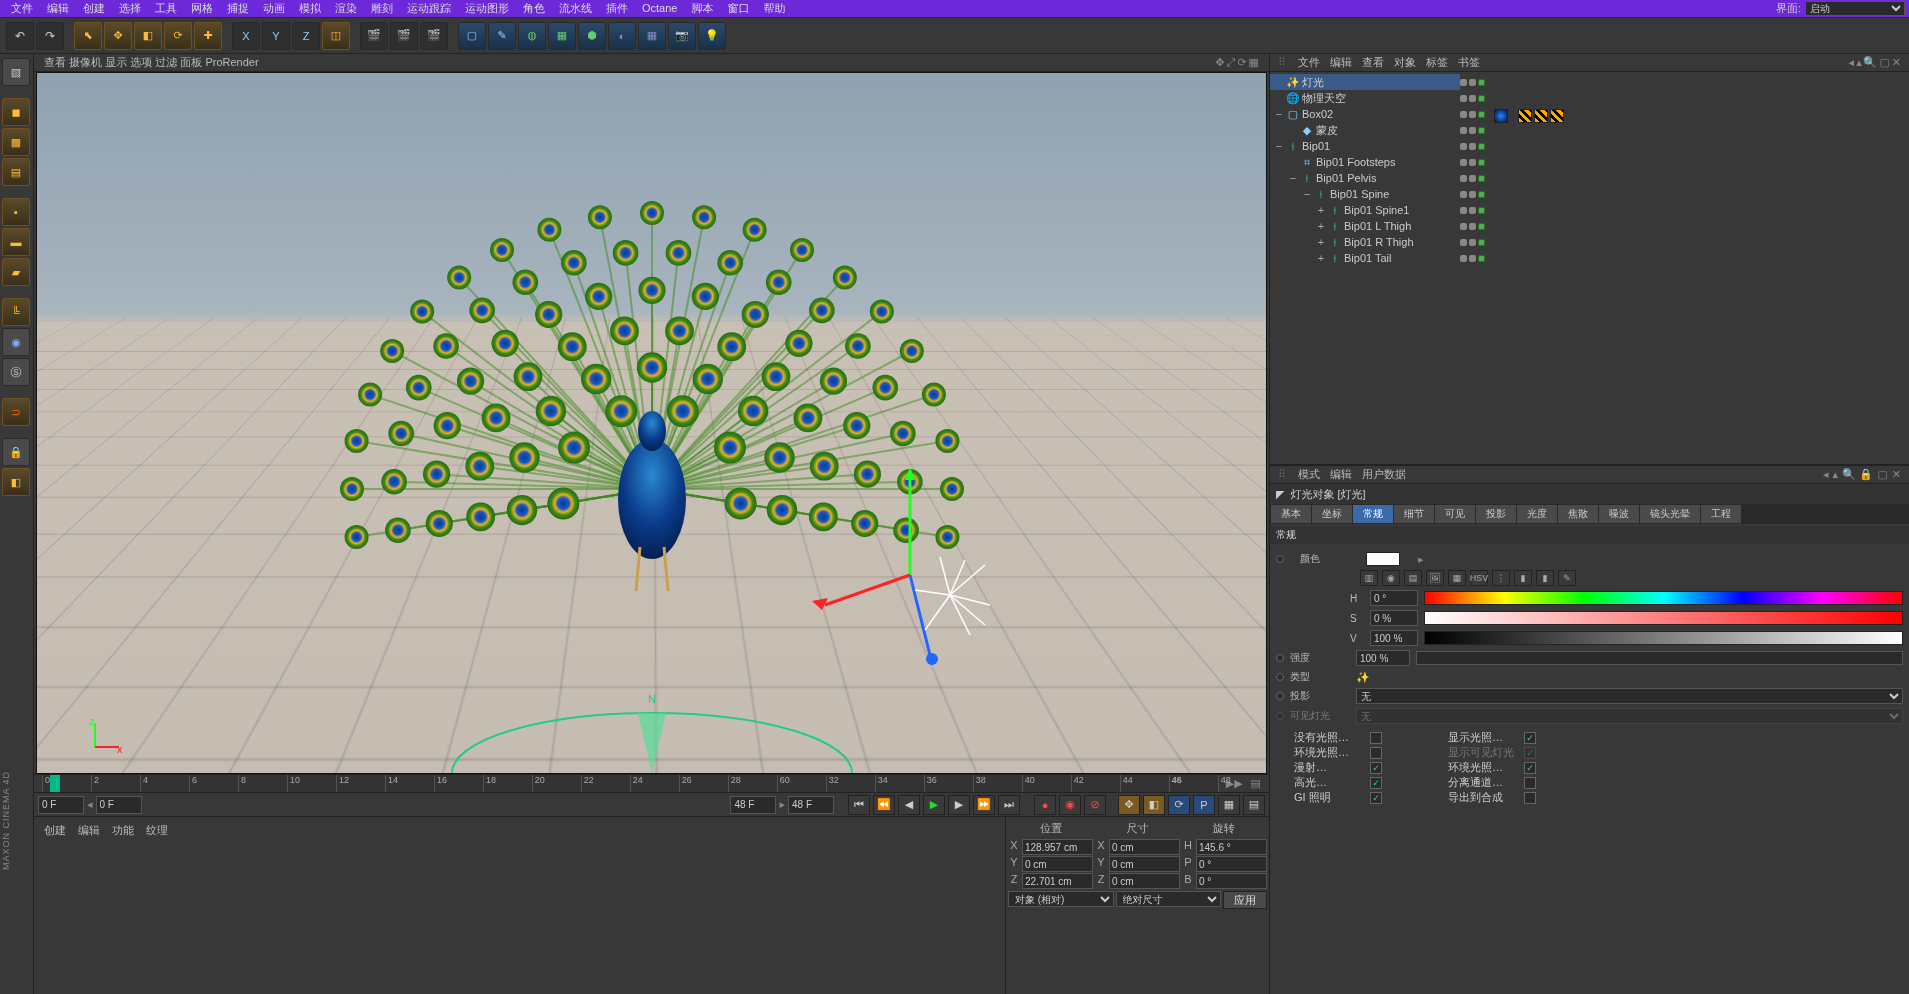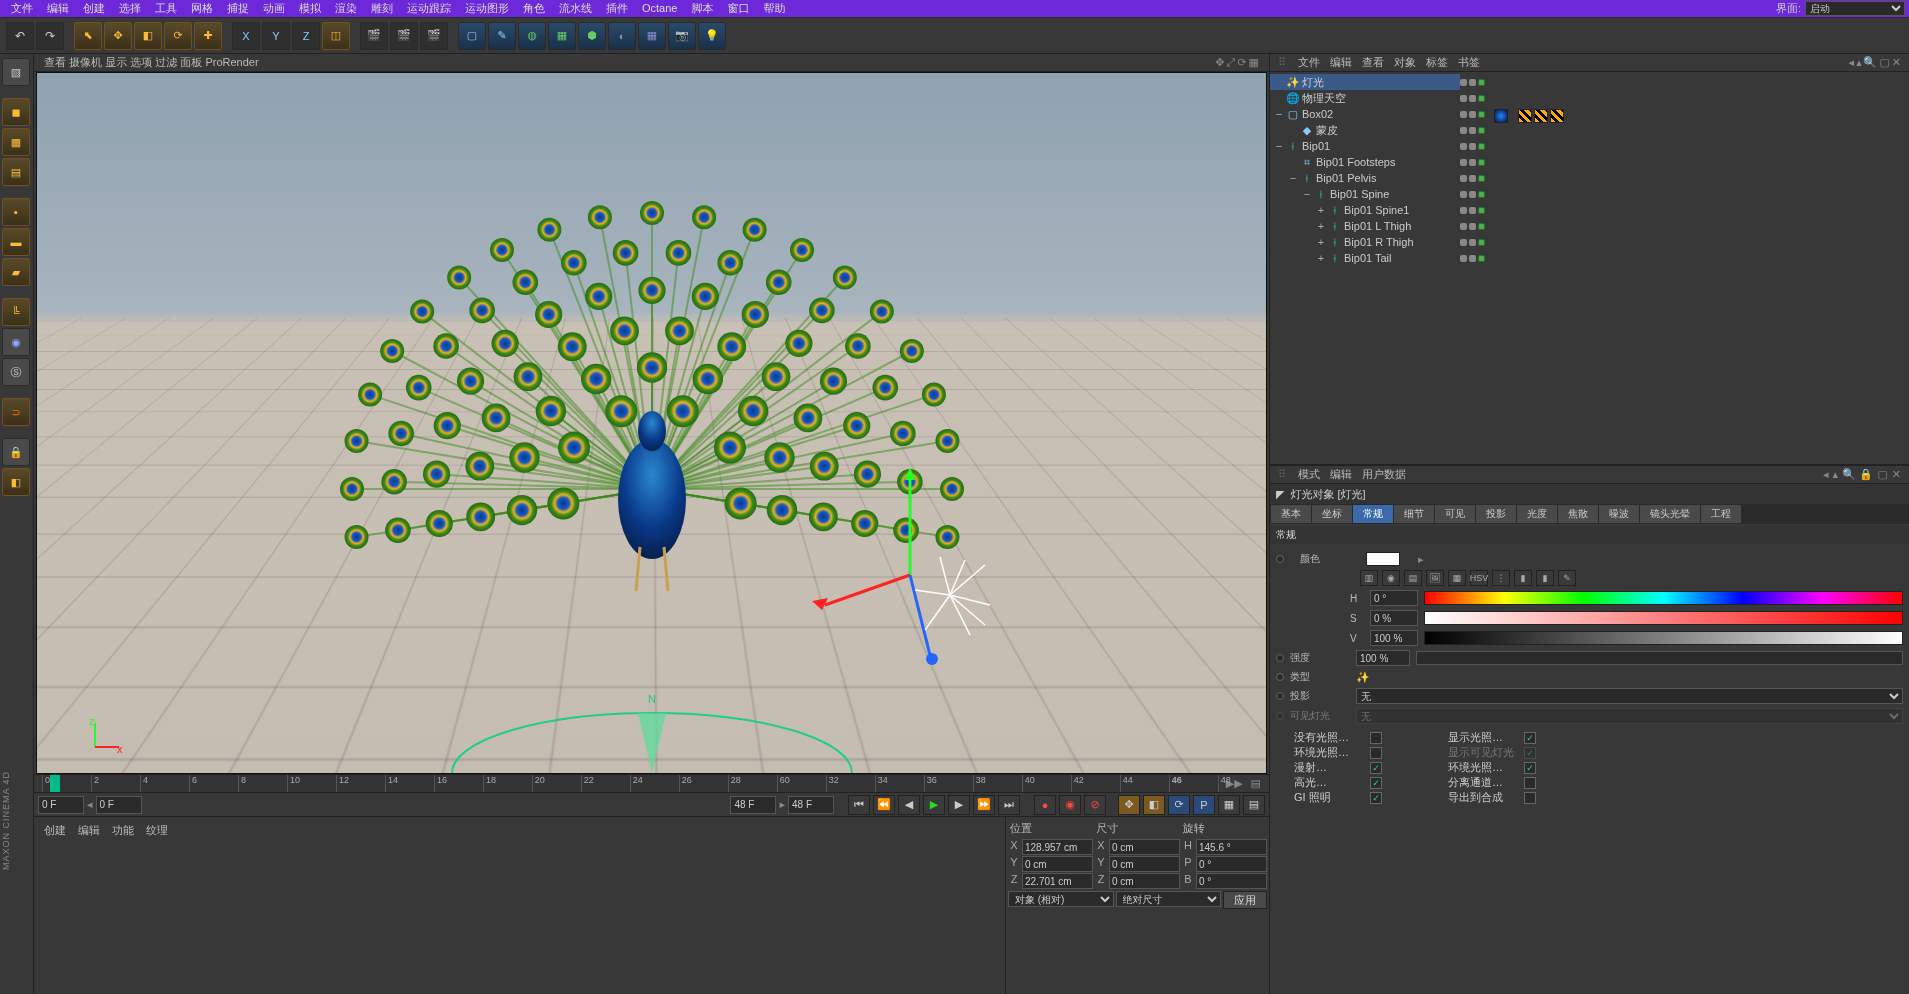--- a/index.html
+++ b/index.html
@@ -35,21 +35,21 @@
 .playbar .spin { width: 46px; height: 18px; background: #2a2a2a; border: 1px solid #555; color: #ccc; font-size: 10px; padding: 0 3px; }
 .playbar .pbtn { width: 22px; height: 20px; background: #3a3a3a; border: 1px solid #222; display: flex; align-items: center; justify-content: center; cursor: pointer; color:#ccc; }
 .playbar .pbtn.rec { color: #f44; }
 .playbar .pbtn.play { color: #2d2; }
 .playbar .grow { flex: 1; }
 .bottom-row { flex: 1; display: flex; min-height: 0; }
 .material-panel { flex: 1; background: #383838; border-top: 1px solid #222; padding: 4px; }
 .material-panel .tabs { display: flex; gap: 12px; padding: 2px 6px; color: #bbb; }
 .material-ball { width: 48px; height: 48px; border-radius: 50%; background: radial-gradient(circle at 35% 30%, #4af 0%, #028 55%, #014 100%); margin: 6px; border: 1px solid #111; }
 .coord-panel { width: 264px; background: #383838; border-top: 1px solid #222; border-left: 1px solid #222; padding: 2px; font-size: 10px; }
-.coord-panel .hdr { display: flex; color: #bbb; }
+.coord-panel .hdr { display: flex; text-align: center; color: #bbb; }
 .coord-panel .hdr div { flex: 1; padding: 2px; }
 .coord-panel .row { display: flex; gap: 2px; margin: 1px 0; }
 .coord-panel .lbl { width: 12px; text-align: center; color: #aaa; }
 .coord-panel input, .coord-panel select { flex: 1; background: #2a2a2a; border: 1px solid #555; color: #ccc; height: 16px; font-size: 10px; padding: 0 2px; min-width: 0; }
 .coord-panel button { background: #4a4a4a; border: 1px solid #222; color: #ddd; height: 18px; padding: 0 10px; cursor: pointer; }
 .right-col { width: 640px; background: #383838; display: flex; flex-direction: column; border-left: 1px solid #222; }
 .obj-panel { flex: 1.05; display: flex; flex-direction: column; border-bottom: 2px solid #222; min-height: 0; }
 .obj-panel .menu { height: 18px; display: flex; align-items: center; gap: 12px; padding: 0 8px; color: #bbb; border-bottom: 1px solid #222; }
 .obj-panel .menu .ricons { margin-left: auto; display: flex; gap: 2px; color: #888; }
 .obj-tree { flex: 1; overflow: auto; padding: 2px 0; display: flex; }

